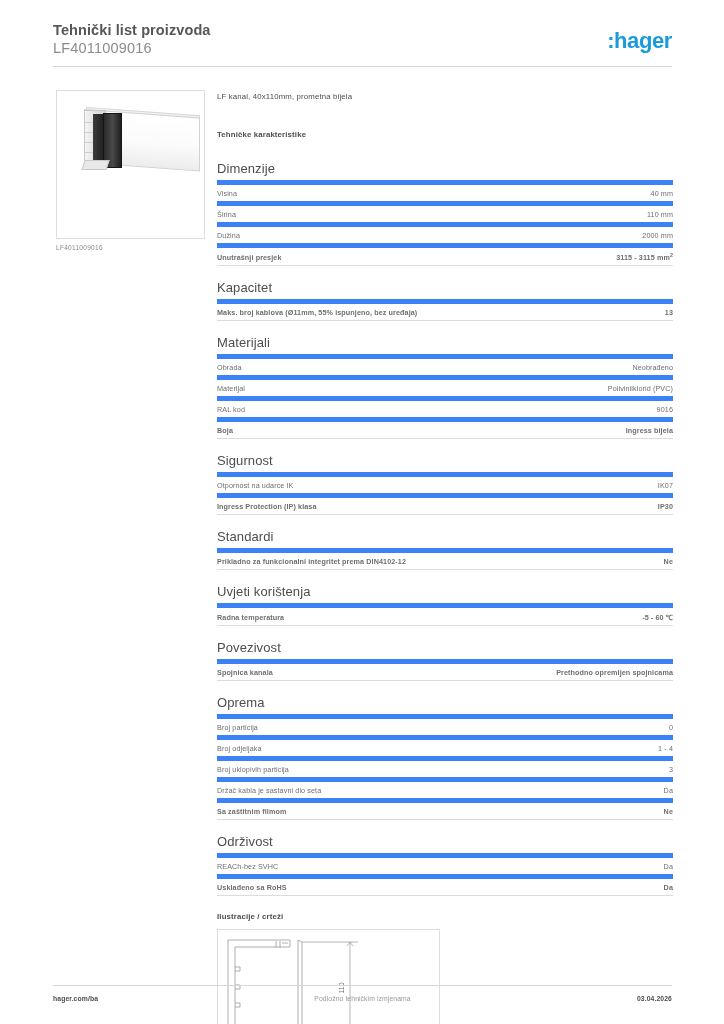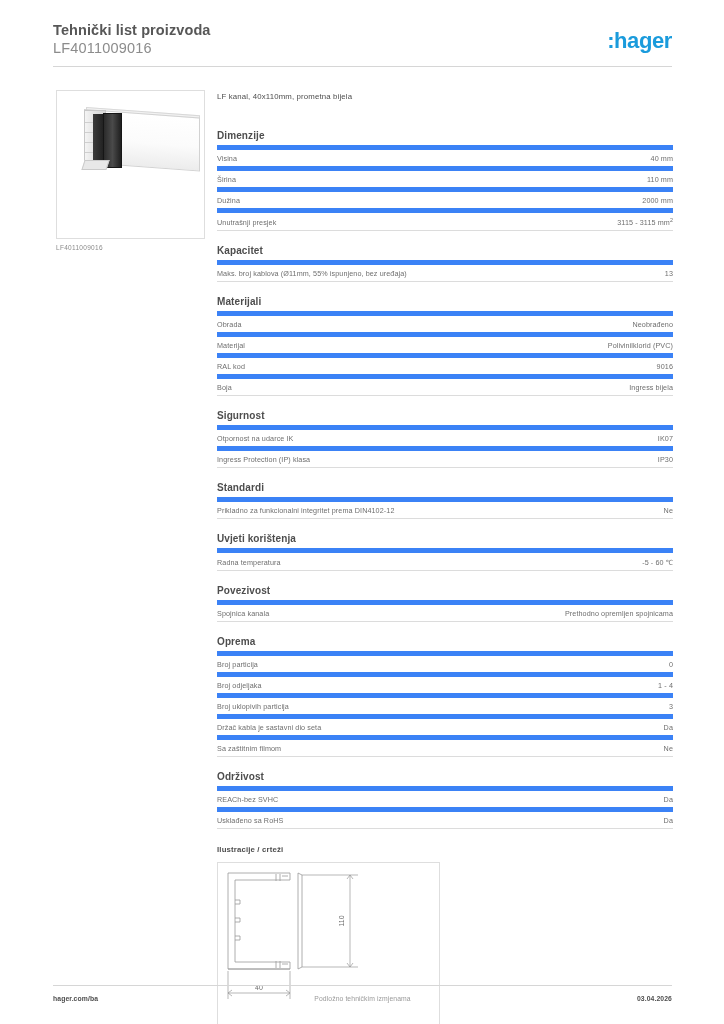--- a/index.html
+++ b/index.html
@@ -182,38 +182,39 @@
     font-weight: bold;
     color: #4d4d4d;
     letter-spacing: 0.15px;
     margin-bottom: 22px;
   }
 
   .group {
     margin-bottom: 14px;
   }
   .group-head {
-    font-size: 10px;
-    font-weight: bold;
+    font-size: 13px;
+    font-weight: normal;
     color: #4d4d4d;
     letter-spacing: 0.1px;
     padding-bottom: 4px;
   }
   .spec-row {
     display: flex;
     justify-content: space-between;
     align-items: baseline;
     border-top: 5px solid #3b82f6;
     padding: 3.6px 0 3.4px 0;
     font-size: 7.2px;
     color: #6e6e6e;
     letter-spacing: 0.1px;
   }
   .group .spec-row:last-child {
     border-bottom: 1px solid #dcdcdc;
+    font-weight: bold;
   }
   .spec-label {
     text-align: left;
   }
   .spec-value {
     text-align: right;
     white-space: nowrap;
     padding-left: 12px;
   }
   .sup {
@@ -309,20 +310,21 @@
       <div class="trunk-rib" style="top:48px"></div>
       <div class="trunk-dark2"></div>
       <div class="trunk-dark"></div>
       <div class="trunk-nose"></div>
     </div>
   </div>
   <div class="product-caption">LF4011009016</div>
 
   <div class="content">
     <div class="product-title">LF kanal, 40x110mm, prometna bijela</div>
+    <div class="section-title-main">Tehničke karakteristike</div>
 
     <div id="groups-container">
         <div class="group">
           <div class="group-head">Dimenzije</div>
           <div class="spec-row">
             <span class="spec-label">Visina</span>
             <span class="spec-value">40 mm</span>
           </div>
           <div class="spec-row">
             <span class="spec-label">Širina</span>

